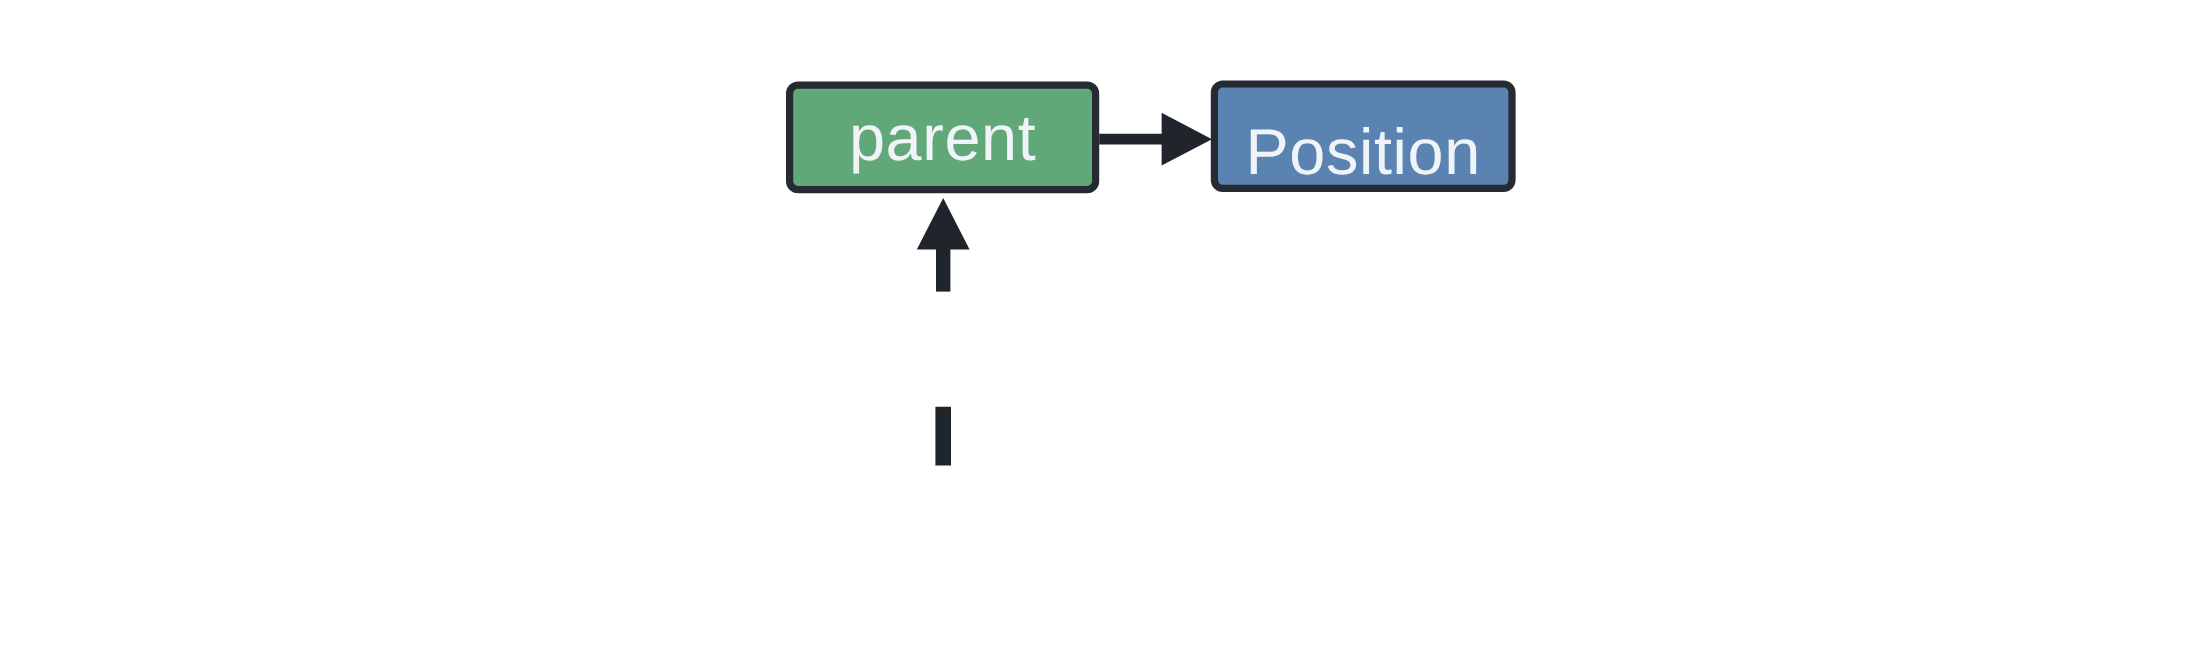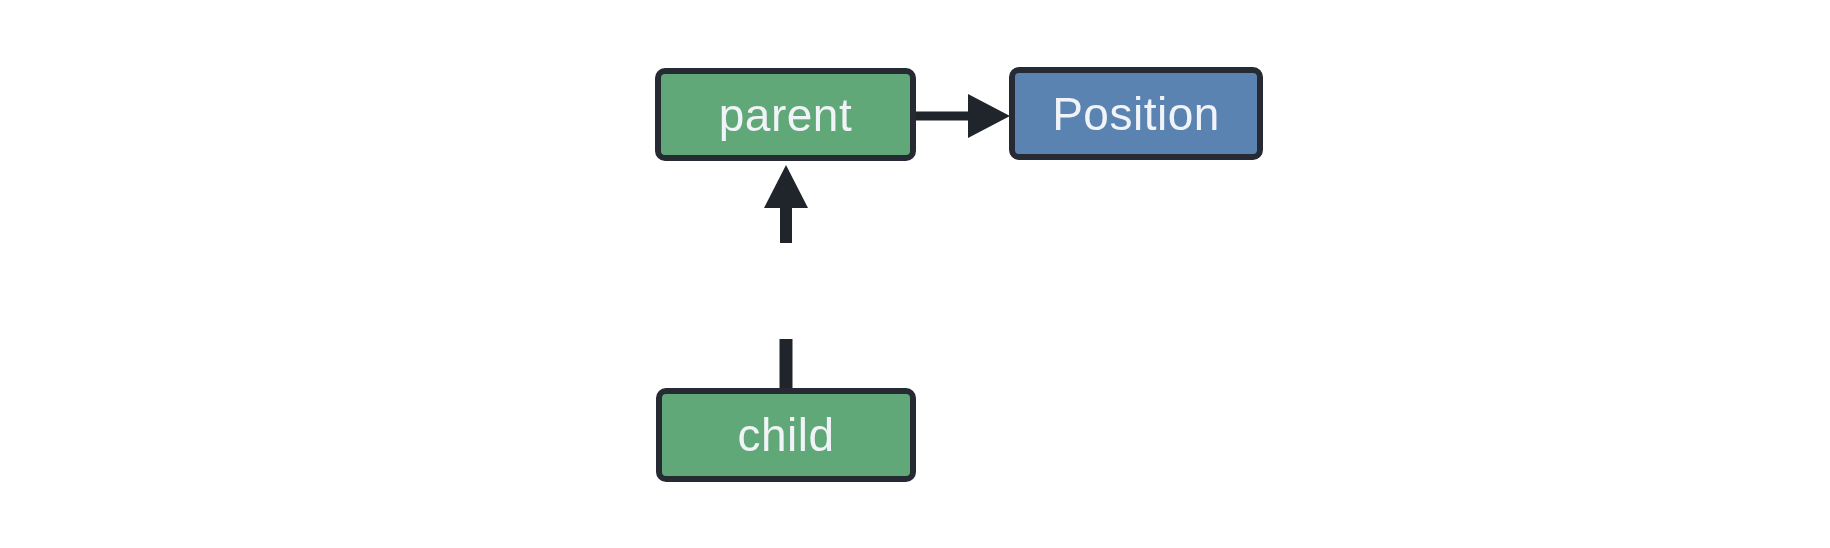--- a/index.html
+++ b/index.html
@@ -29,26 +29,26 @@
   .edges line { stroke: var(--edge); }
   .edges polygon { fill: var(--edge); }
   .node {
     position: absolute;
     border: 6px solid var(--border);
     border-radius: 10px;
     display: flex;
     align-items: center;
     justify-content: center;
     color: var(--text);
-    font-size: 46px;
+    font-size: 54px;
     line-height: 1;
     letter-spacing: 0.5px;
   }
   .node.green { background: var(--green); }
-  .node.blue  { background: var(--blue); }
+  .node.blue  { background: var(--blue); align-items: flex-end; }
 </style>
 </head>
 <body>
 
 <div class="canvas">
 
   <svg class="edges" viewBox="0 0 1830 548" xmlns="http://www.w3.org/2000/svg">
     <g>
       <line x1="916" y1="116" x2="970" y2="116" stroke-width="9"></line>
       <polygon points="968,94 968,138 1010,116"></polygon>
@@ -64,17 +64,14 @@
 
   <div class="node green" style="left:655px; top:68px; width:261px; height:93px;">
     <span>parent</span>
   </div>
 
   <div class="node blue" style="left:1009px; top:67px; width:254px; height:93px;">
     <span>Position</span>
   </div>
 
 
-  <div class="node green" style="left:656px; top:388px; width:260px; height:94px;">
-    <span>child</span>
-  </div>
 
 </div>
 
 </body></html>

